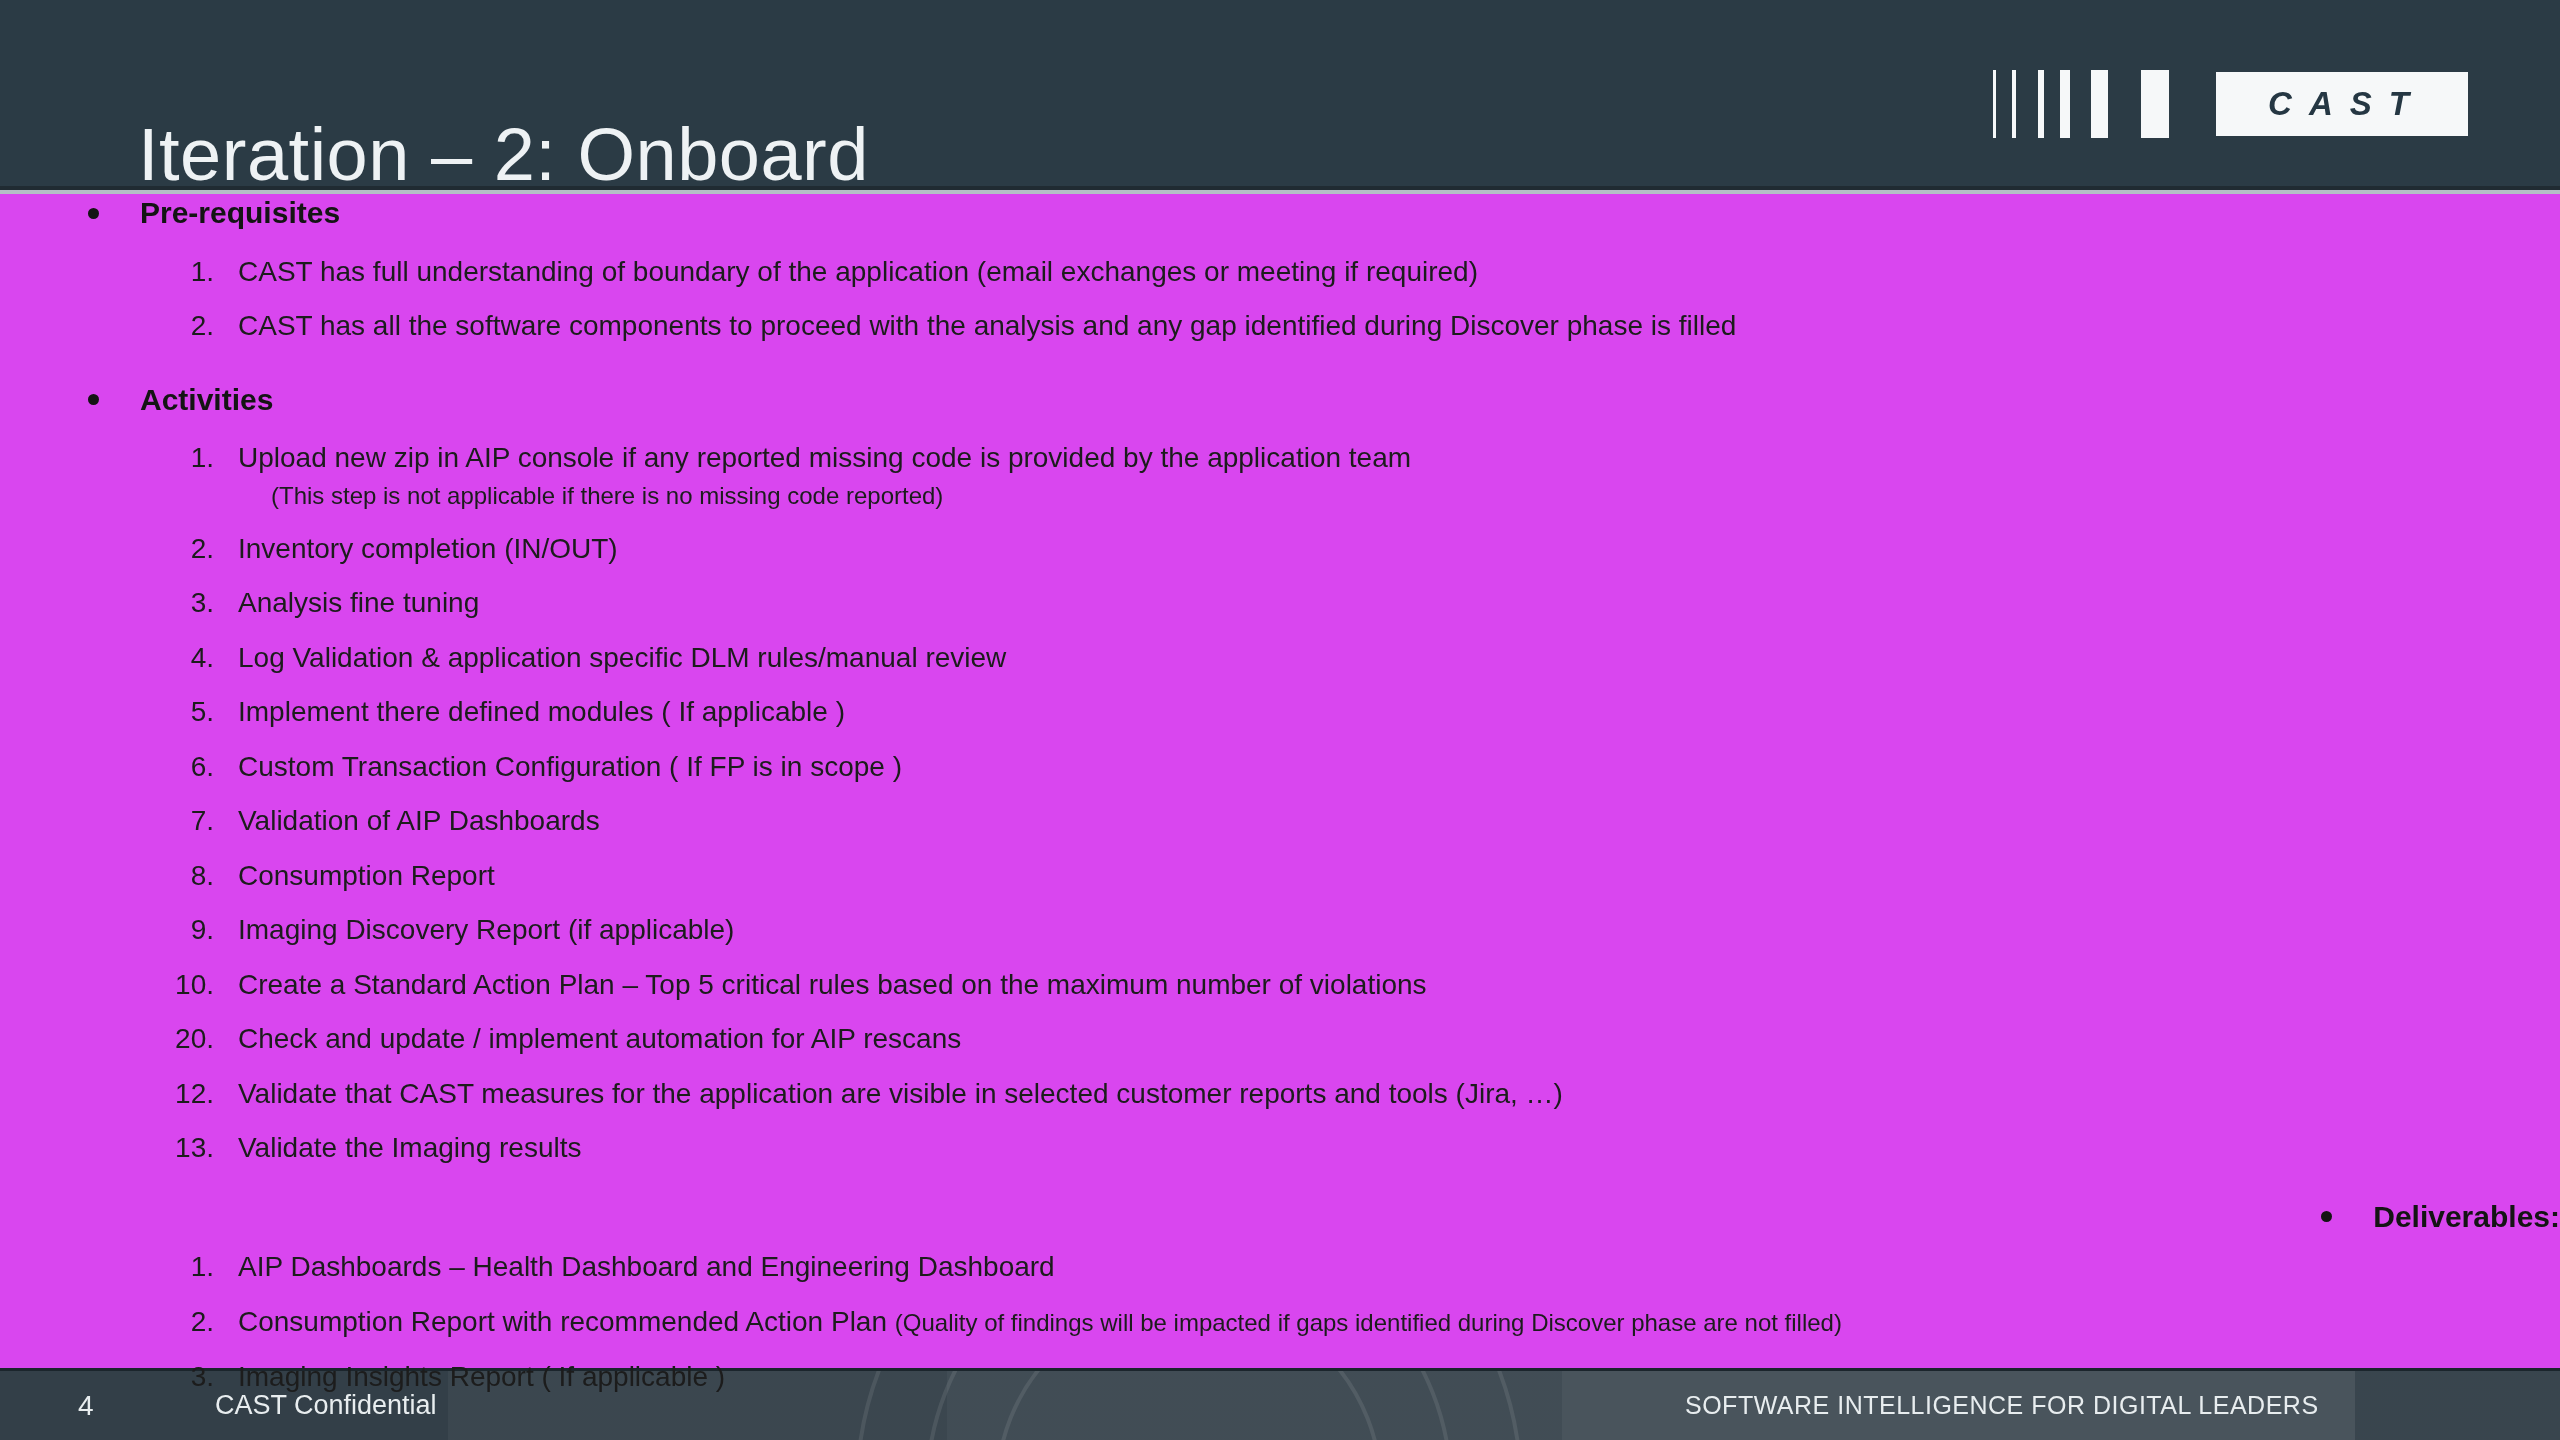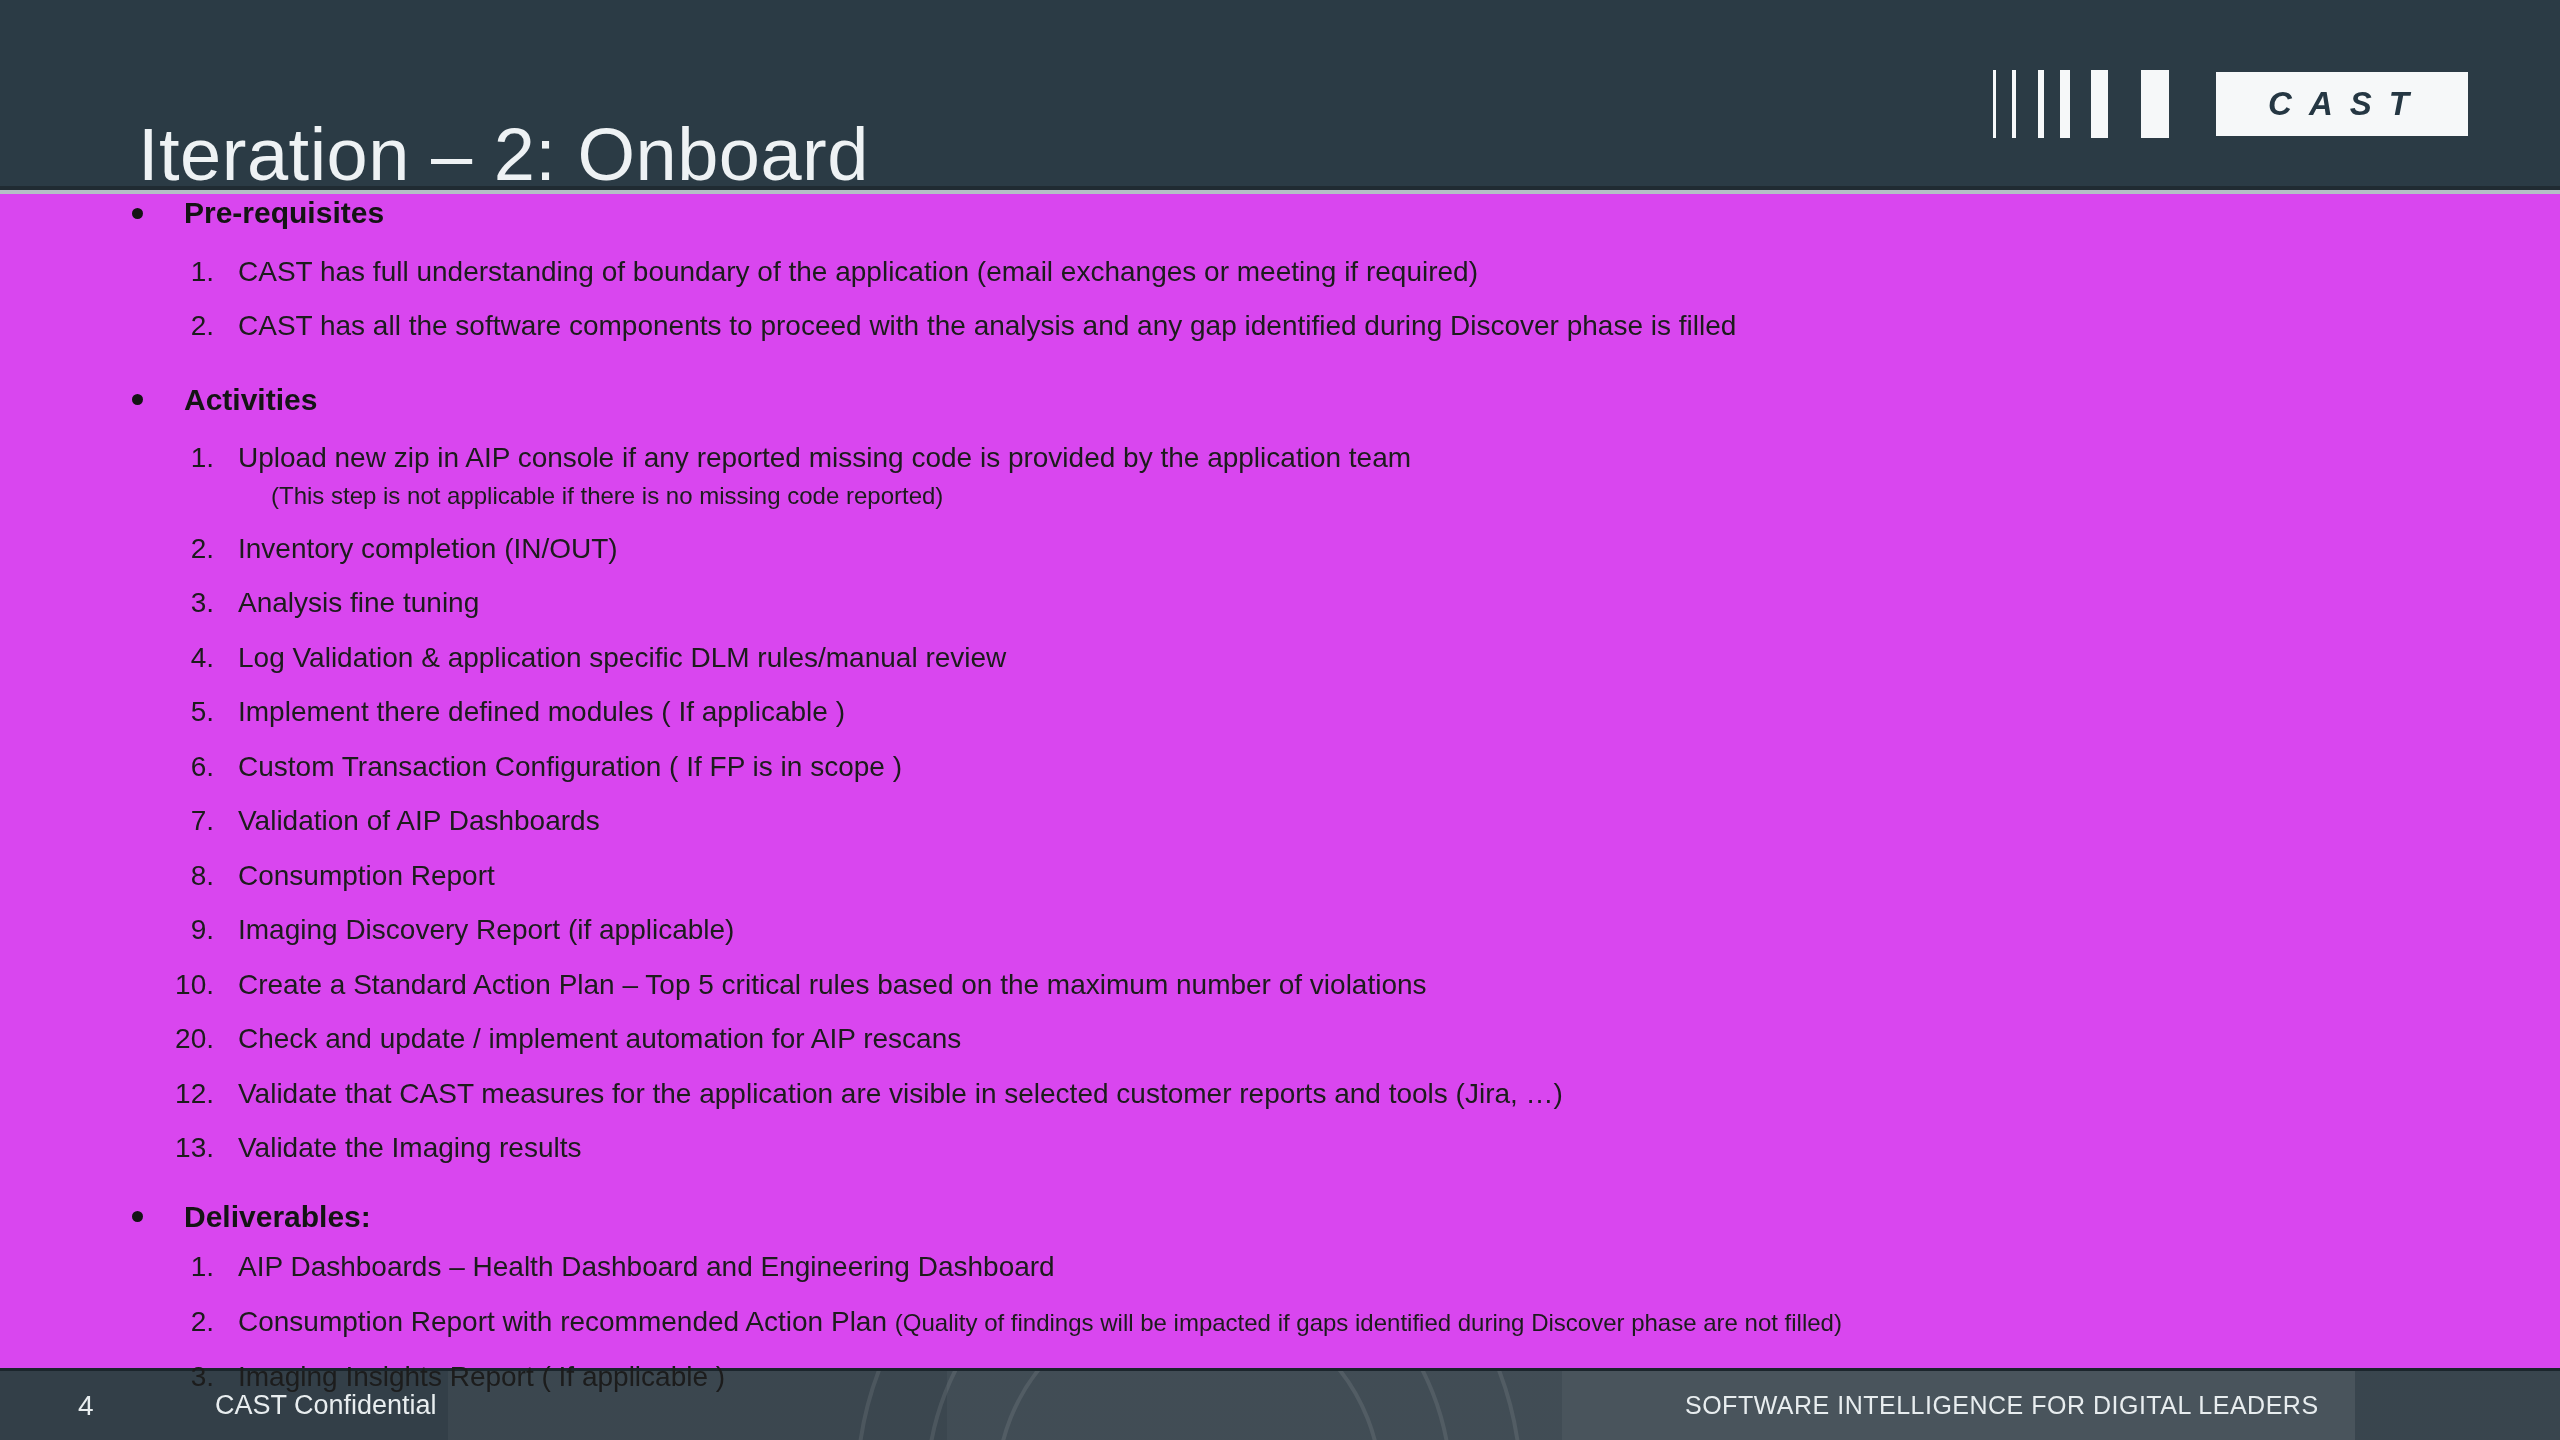--- a/index.html
+++ b/index.html
@@ -39,22 +39,22 @@
     font-size:33px;font-weight:700;font-style:italic;
     letter-spacing:17px;text-indent:10px;
     color:var(--logo-text,#253743);
   }
 
   
   .content{position:absolute;top:186px;left:0;width:2560px;z-index:3;}
   .section{margin:0;}
   .section + .section{margin-top:19px;}
   .section:nth-of-type(3){margin-top:14px;}
-  .heading-row{display:flex;align-items:center;line-height:54.5px;margin-bottom:4px;padding-left:44px;}
-  .section:nth-of-type(3) .heading-row{margin-bottom:-4px;}
+  .heading-row{display:flex;align-items:center;line-height:54.5px;margin-bottom:4px;}
+  .section:nth-of-type(3) .heading-row{margin-bottom:-4px;justify-content:flex-end;}
   .bullet{flex:none;width:11px;height:11px;border-radius:50%;background:#141414;margin-left:88px;}
   .heading-label{margin-left:41px;font-size:30px;font-weight:700;color:#141414;white-space:nowrap;}
   .item{line-height:54.5px;}
   .item-row{display:flex;}
   .item-num{flex:none;width:214px;text-align:right;font-size:28px;color:#1c1c1c;}
   .item-text{margin-left:24px;font-size:28px;color:#1c1c1c;white-space:nowrap;}
   .item-text .small-suffix{font-size:24px;}
   .item-note{margin-left:271px;line-height:36px;margin-top:-8px;margin-bottom:8px;font-size:24px;color:#1c1c1c;white-space:nowrap;}
 
   

